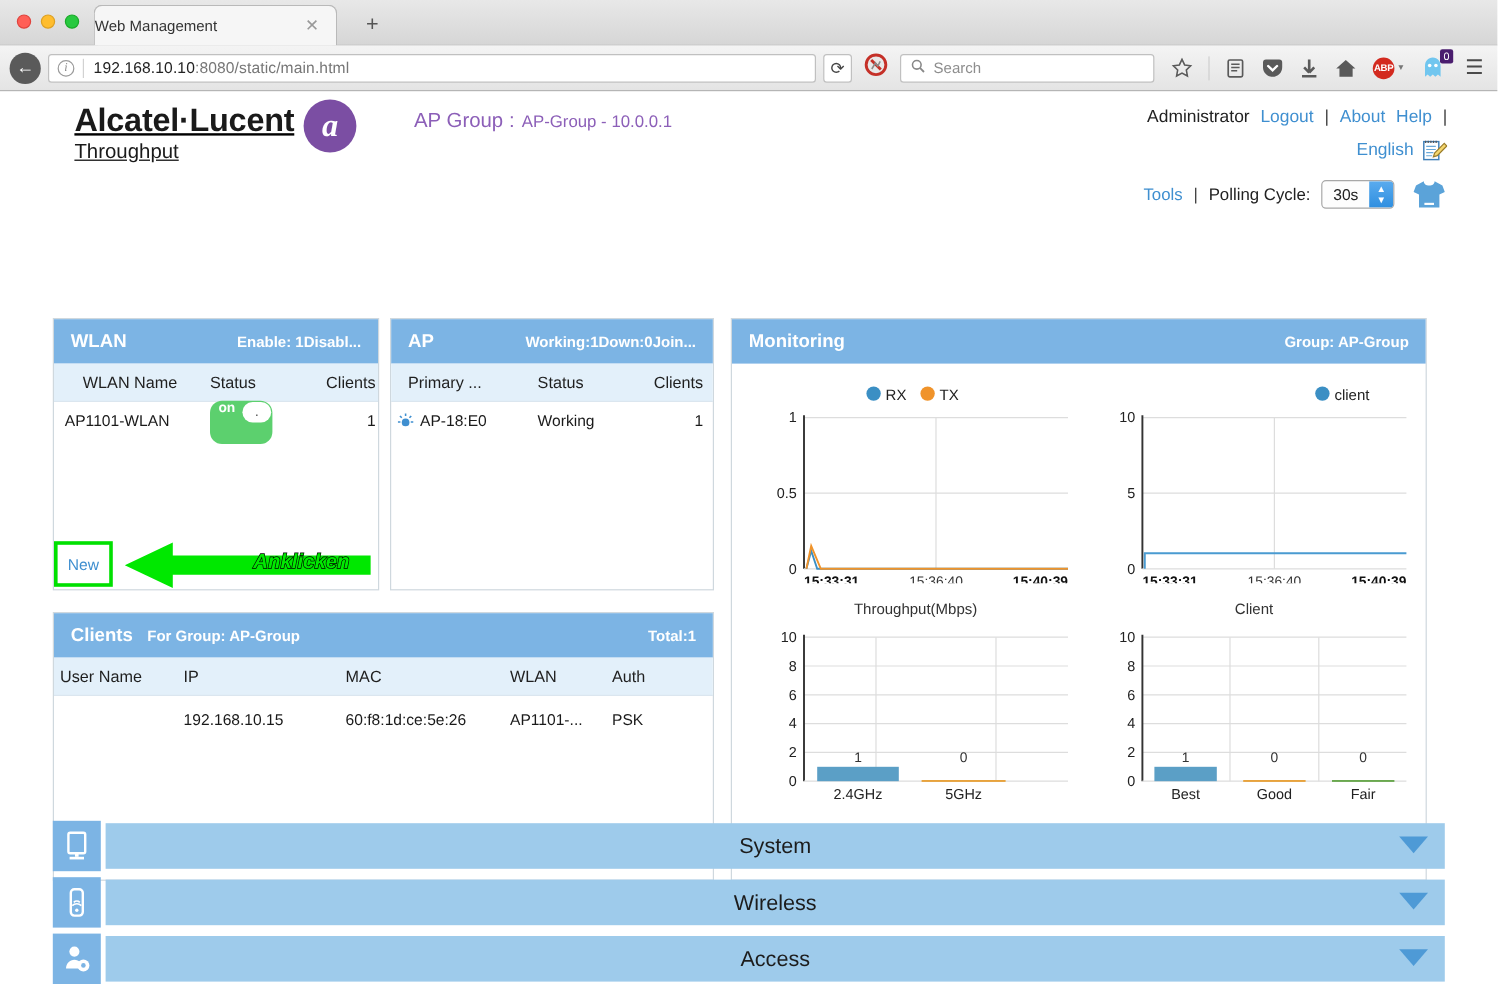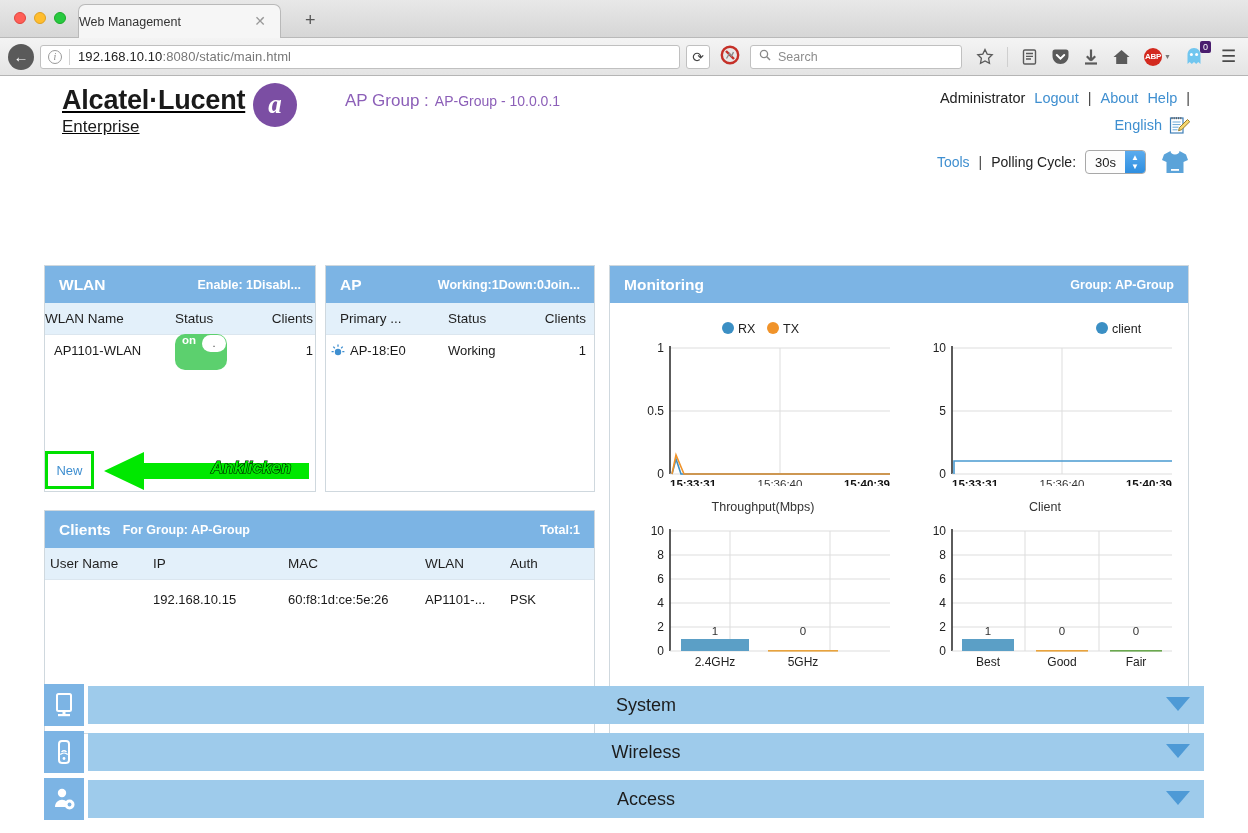--- a/index.html
+++ b/index.html
@@ -121,21 +121,21 @@
   }
   .logo-mark span {
     color:#fff; font-size:27px; font-style:italic;
     font-family:"Liberation Serif", serif; font-weight:bold;
     transform:translateY(-1px);
   }
   .apgroup { position:absolute; left:345px; top:14px; display:flex; align-items:baseline; gap:6px; }
   .apgroup .lbl { font-size:17px; color:#8c5fb8; }
   .apgroup .val { font-size:14px; color:#8c5fb8; }
 
-  .hdr-right { position:absolute; right:58px; top:13px; text-align:right; }
+  .hdr-right { position:absolute; right:42px; top:13px; text-align:right; }
   .hr-line1 { display:flex; align-items:baseline; justify-content:flex-end; gap:9px; font-size:14.5px; }
   .hr-line2 { display:flex; align-items:center; justify-content:flex-end; gap:6px; margin-top:8px; }
   .hr-line3 { display:flex; align-items:center; justify-content:flex-end; gap:9px; margin-top:13px; font-size:14px; }
   .txt-dark { color:#222; }
   .lnk { color:#3f8fd0; cursor:pointer; }
   .sep { color:#444; }
   .noteicon { width:22px; height:22px; display:inline-block; }
   .sel {
     display:inline-flex; align-items:stretch; height:24px;
     border:1px solid #a8a8a8; border-radius:4px; overflow:hidden;
@@ -311,21 +311,21 @@
       </span>
       <span class="hamb">☰</span>
     </div>
   </div>
 
   <div class="page">
 
     <div class="apphdr">
       <div class="logo">
         <div class="logo-l1">Alcatel·Lucent</div>
-        <div class="logo-l2">Enterprise</div>
+        <div class="logo-l2">Throughput</div>
       </div>
       <div class="logo-mark">
         <span>a</span>
       </div>
       <div class="apgroup">
         <span class="lbl">AP Group :</span>
         <span class="val">AP-Group - 10.0.0.1</span>
       </div>
 
       <div class="hdr-right">
@@ -371,21 +371,21 @@
 
     <div class="panel wlan-panel">
       <div class="panel-hdr">
         <span>WLAN</span>
         <span class="stat">
           <span>Enable: 1</span>
           <span>Disabl...</span>
         </span>
       </div>
       <div class="col-hdr">
-        <span style="width:130px;padding-left:0">WLAN Name</span>
+        <span style="width:130px;padding-left:24px">WLAN Name</span>
         <span style="width:80px">Status</span>
         <span style="width:58px;text-align:right">Clients</span>
       </div>
       <div class="row">
         <span style="width:130px;padding-left:9px">AP1101-WLAN</span>
         <span style="width:80px">
           <span class="toggle">
             <span class="on-t">on</span>
             <span class="knob">.</span>
           </span>

